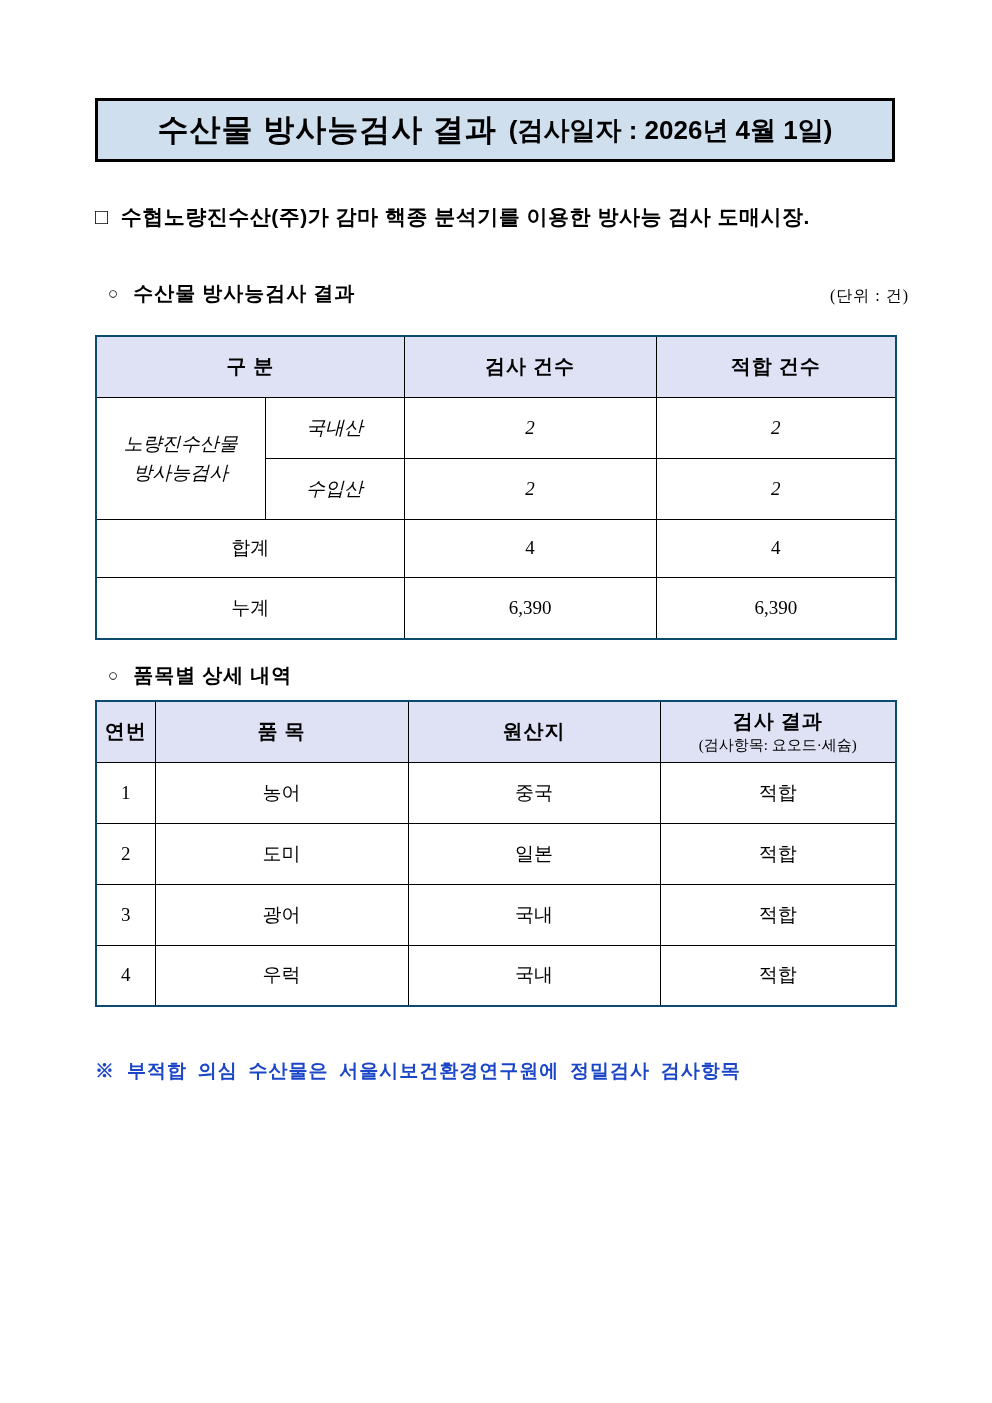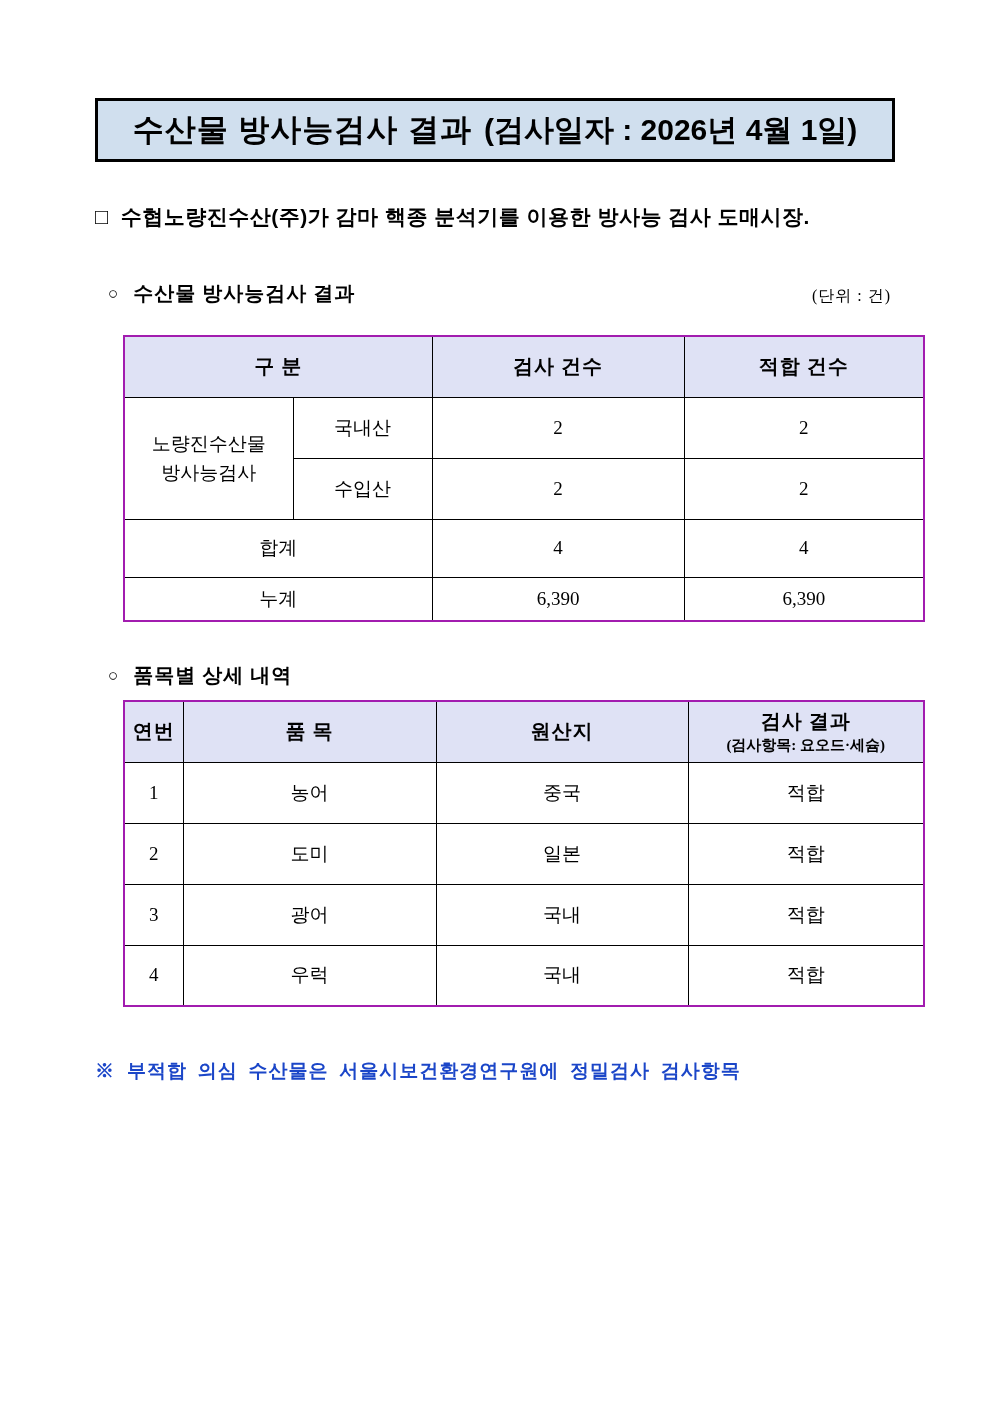--- a/index.html
+++ b/index.html
@@ -19,21 +19,21 @@
     border:3px solid #000000;
     display:flex; align-items:center; justify-content:center;
     gap:12px;
   }
   .title-main {
     font-family:"Liberation Sans", sans-serif;
     font-size:31px; font-weight:800; letter-spacing:1px;
   }
   .title-date {
     font-family:"Liberation Sans", sans-serif;
-    font-size:30px; font-weight:700;
+    font-size:26px; font-weight:700;
   }
 
   
   .intro {
     position:absolute; left:95px; top:203px;
     font-family:"Liberation Sans", sans-serif;
     font-size:21px; font-weight:700;
     display:flex; align-items:center; gap:12px;
     letter-spacing:0.5px;
   }
@@ -43,55 +43,55 @@
   .section-heading {
     position:absolute;
     font-size:20px; font-weight:700;
     letter-spacing:1px;
     display:flex; align-items:center; gap:14px;
   }
   .section-heading .circle-bullet { font-weight:400; font-size:17px; }
   .sec1 { left:108px; top:280px; }
   .sec2 { left:108px; top:662px; }
   .unit-label {
-    position:absolute; right:101px; top:286px;
+    position:absolute; right:83px; top:286px;
     font-size:16px; letter-spacing:1px;
   }
 
   
   table {
     position:absolute; left:95px;
     width:800px;
     border-collapse:collapse;
     table-layout:fixed;
   }
   .t1 { top:335px; }
   .t2 { top:700px; }
   td, th {
     border:1px solid #000;
     text-align:center; vertical-align:middle;
     font-size:19px; font-weight:400;
     padding:0;
   }
-  table { border:2px solid #a21caf;margin-left:28px; }
+  table { border:2px solid #0c4a6e; }
   th {
     background:#dfe2f5;
     font-size:20px; font-weight:700;
     letter-spacing:1px;
   }
   .t1 th { height:61px; }
-  .t1 .r-sub   { height:61px; }
+  .t1 .r-sub   { height:61px;font-style:italic; }
   .t1 .r-total { height:58px; }
-  .t1 .r-cum   { height:44px; }
+  .t1 .r-cum   { height:62px; }
   .t2 th { height:61px; }
   .t2 td { height:61px; }
   .group-cell div { line-height:1.55; }
   .result-head-sub {
     display:block;
-    font-size:15px; font-weight:700; letter-spacing:0;
+    font-size:15px; font-weight:400; letter-spacing:0;
     margin-top:1px;
   }
 
   
   .footnote {
     position:absolute; left:95px; top:1058px;
     color:#1b46c8;
     font-size:19px; font-weight:700;
     letter-spacing:1px; word-spacing:5px;
     display:flex; gap:12px;

